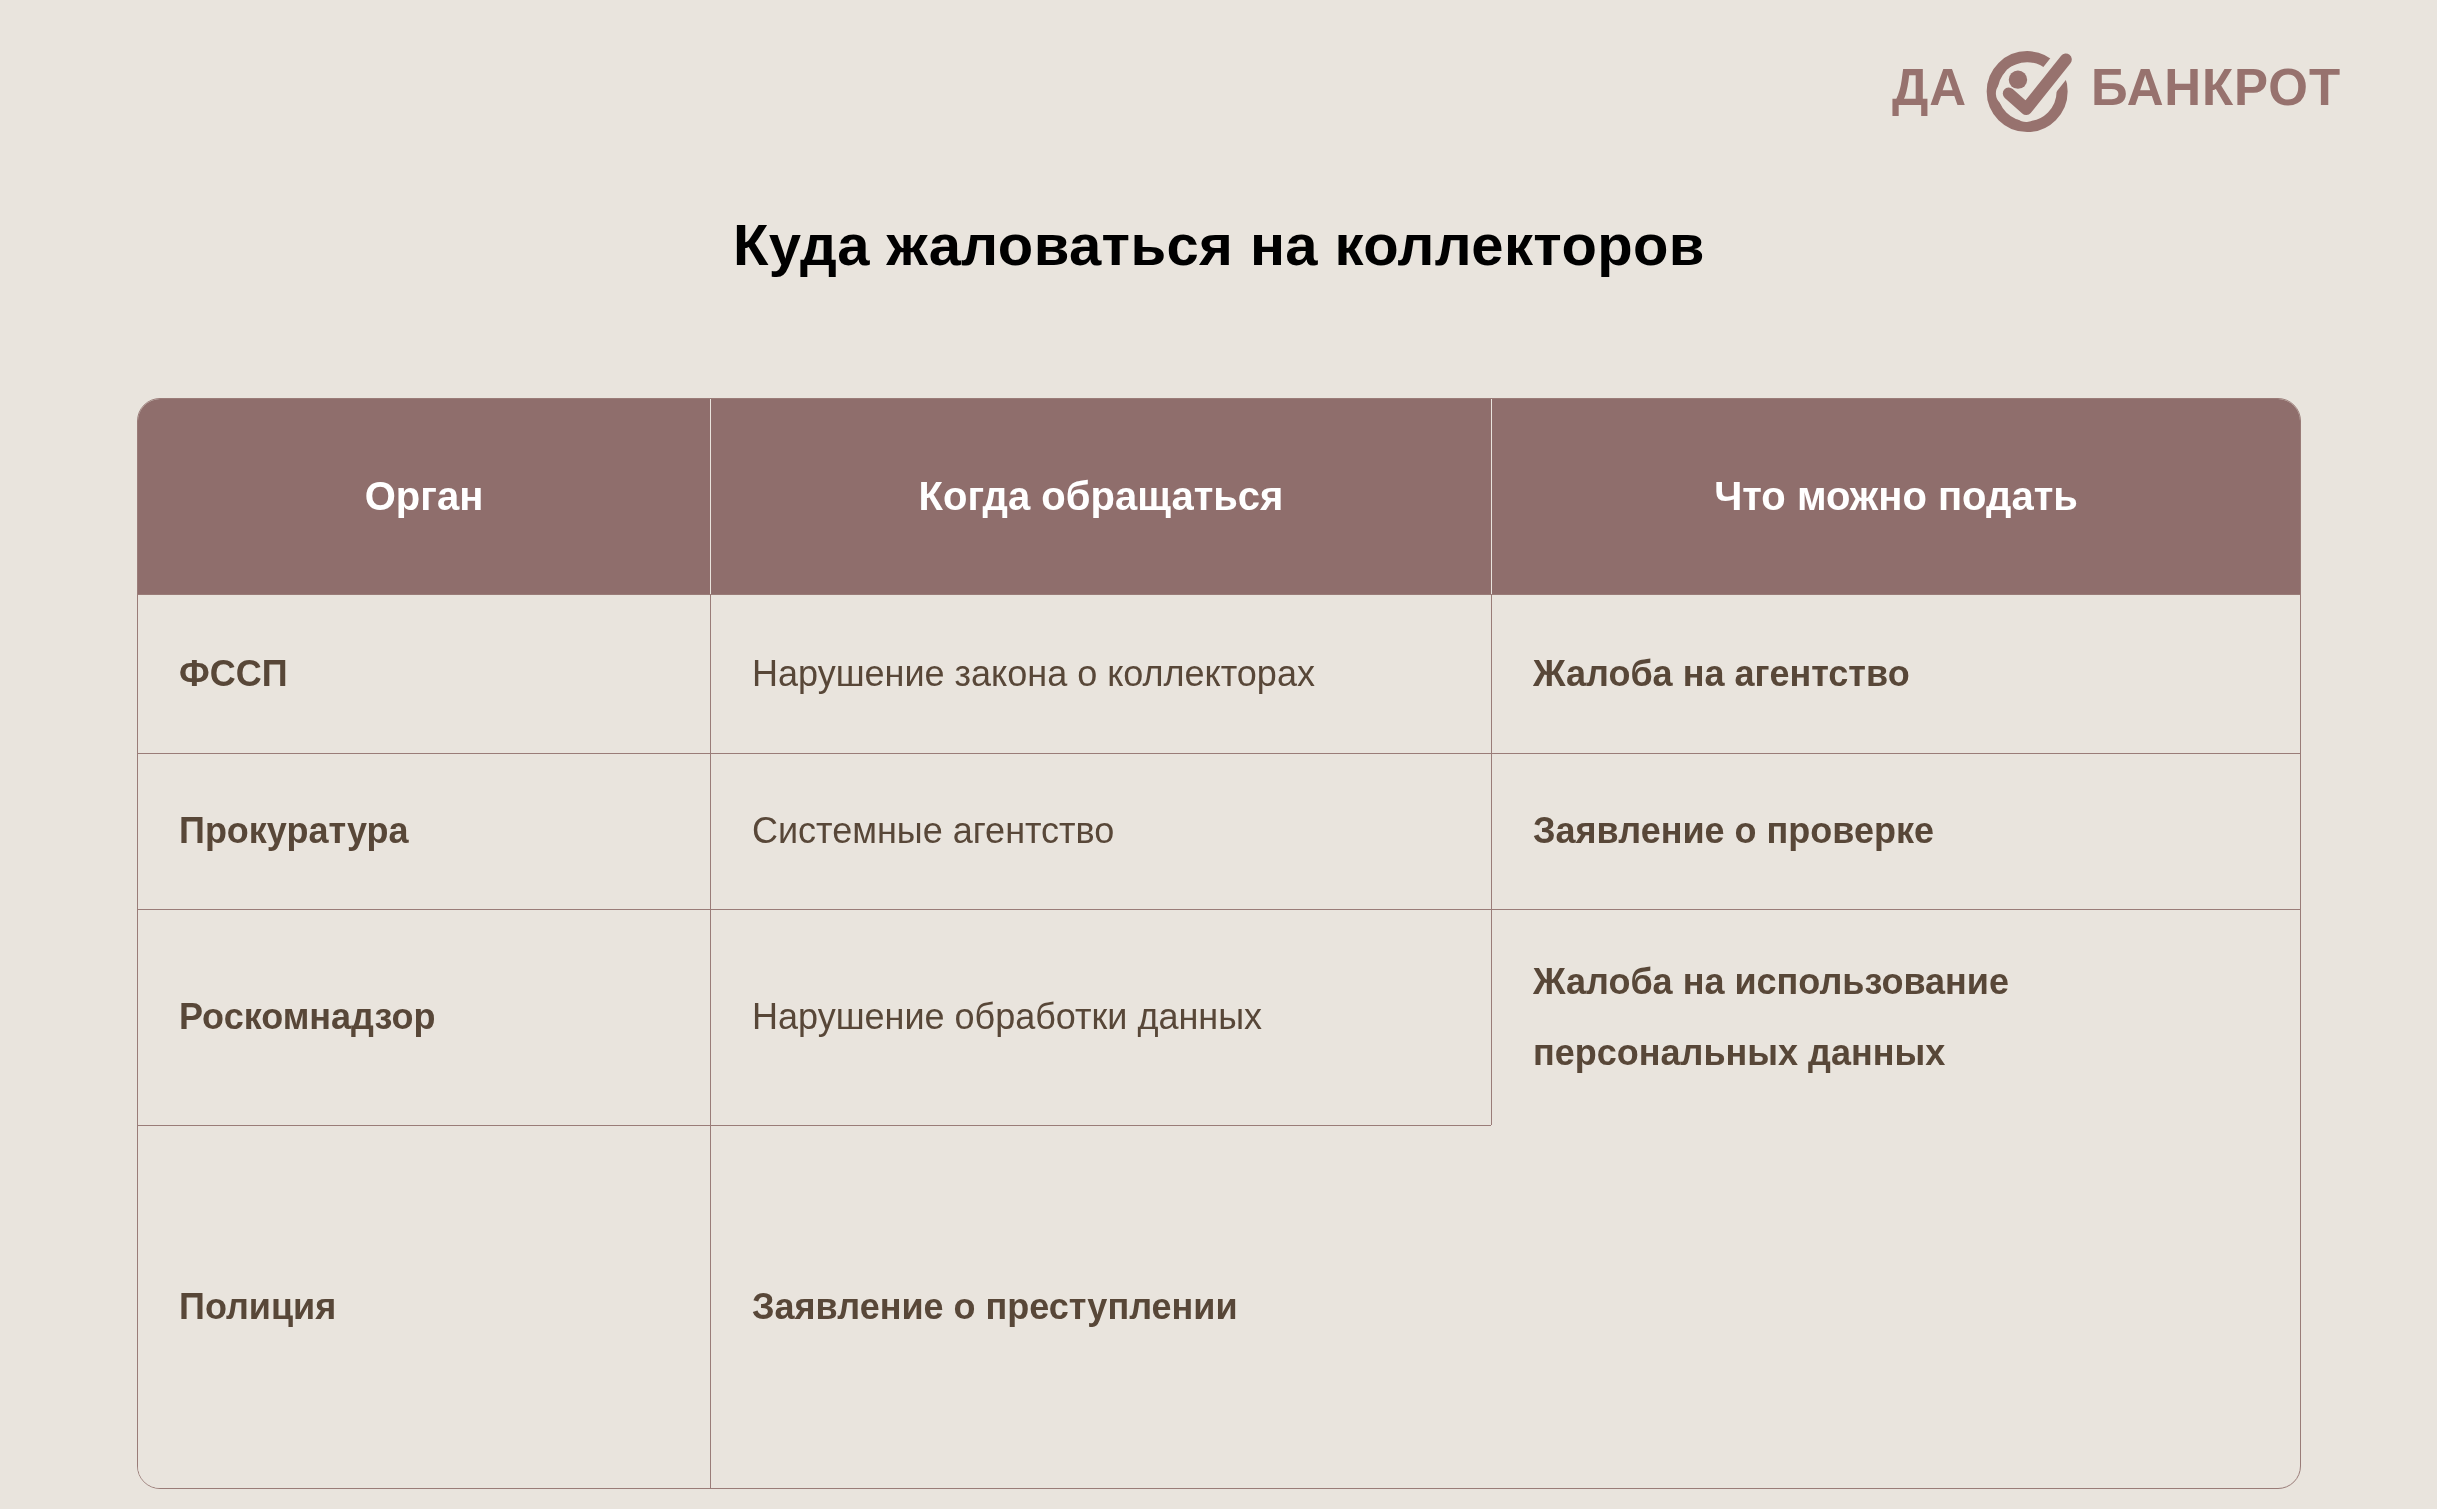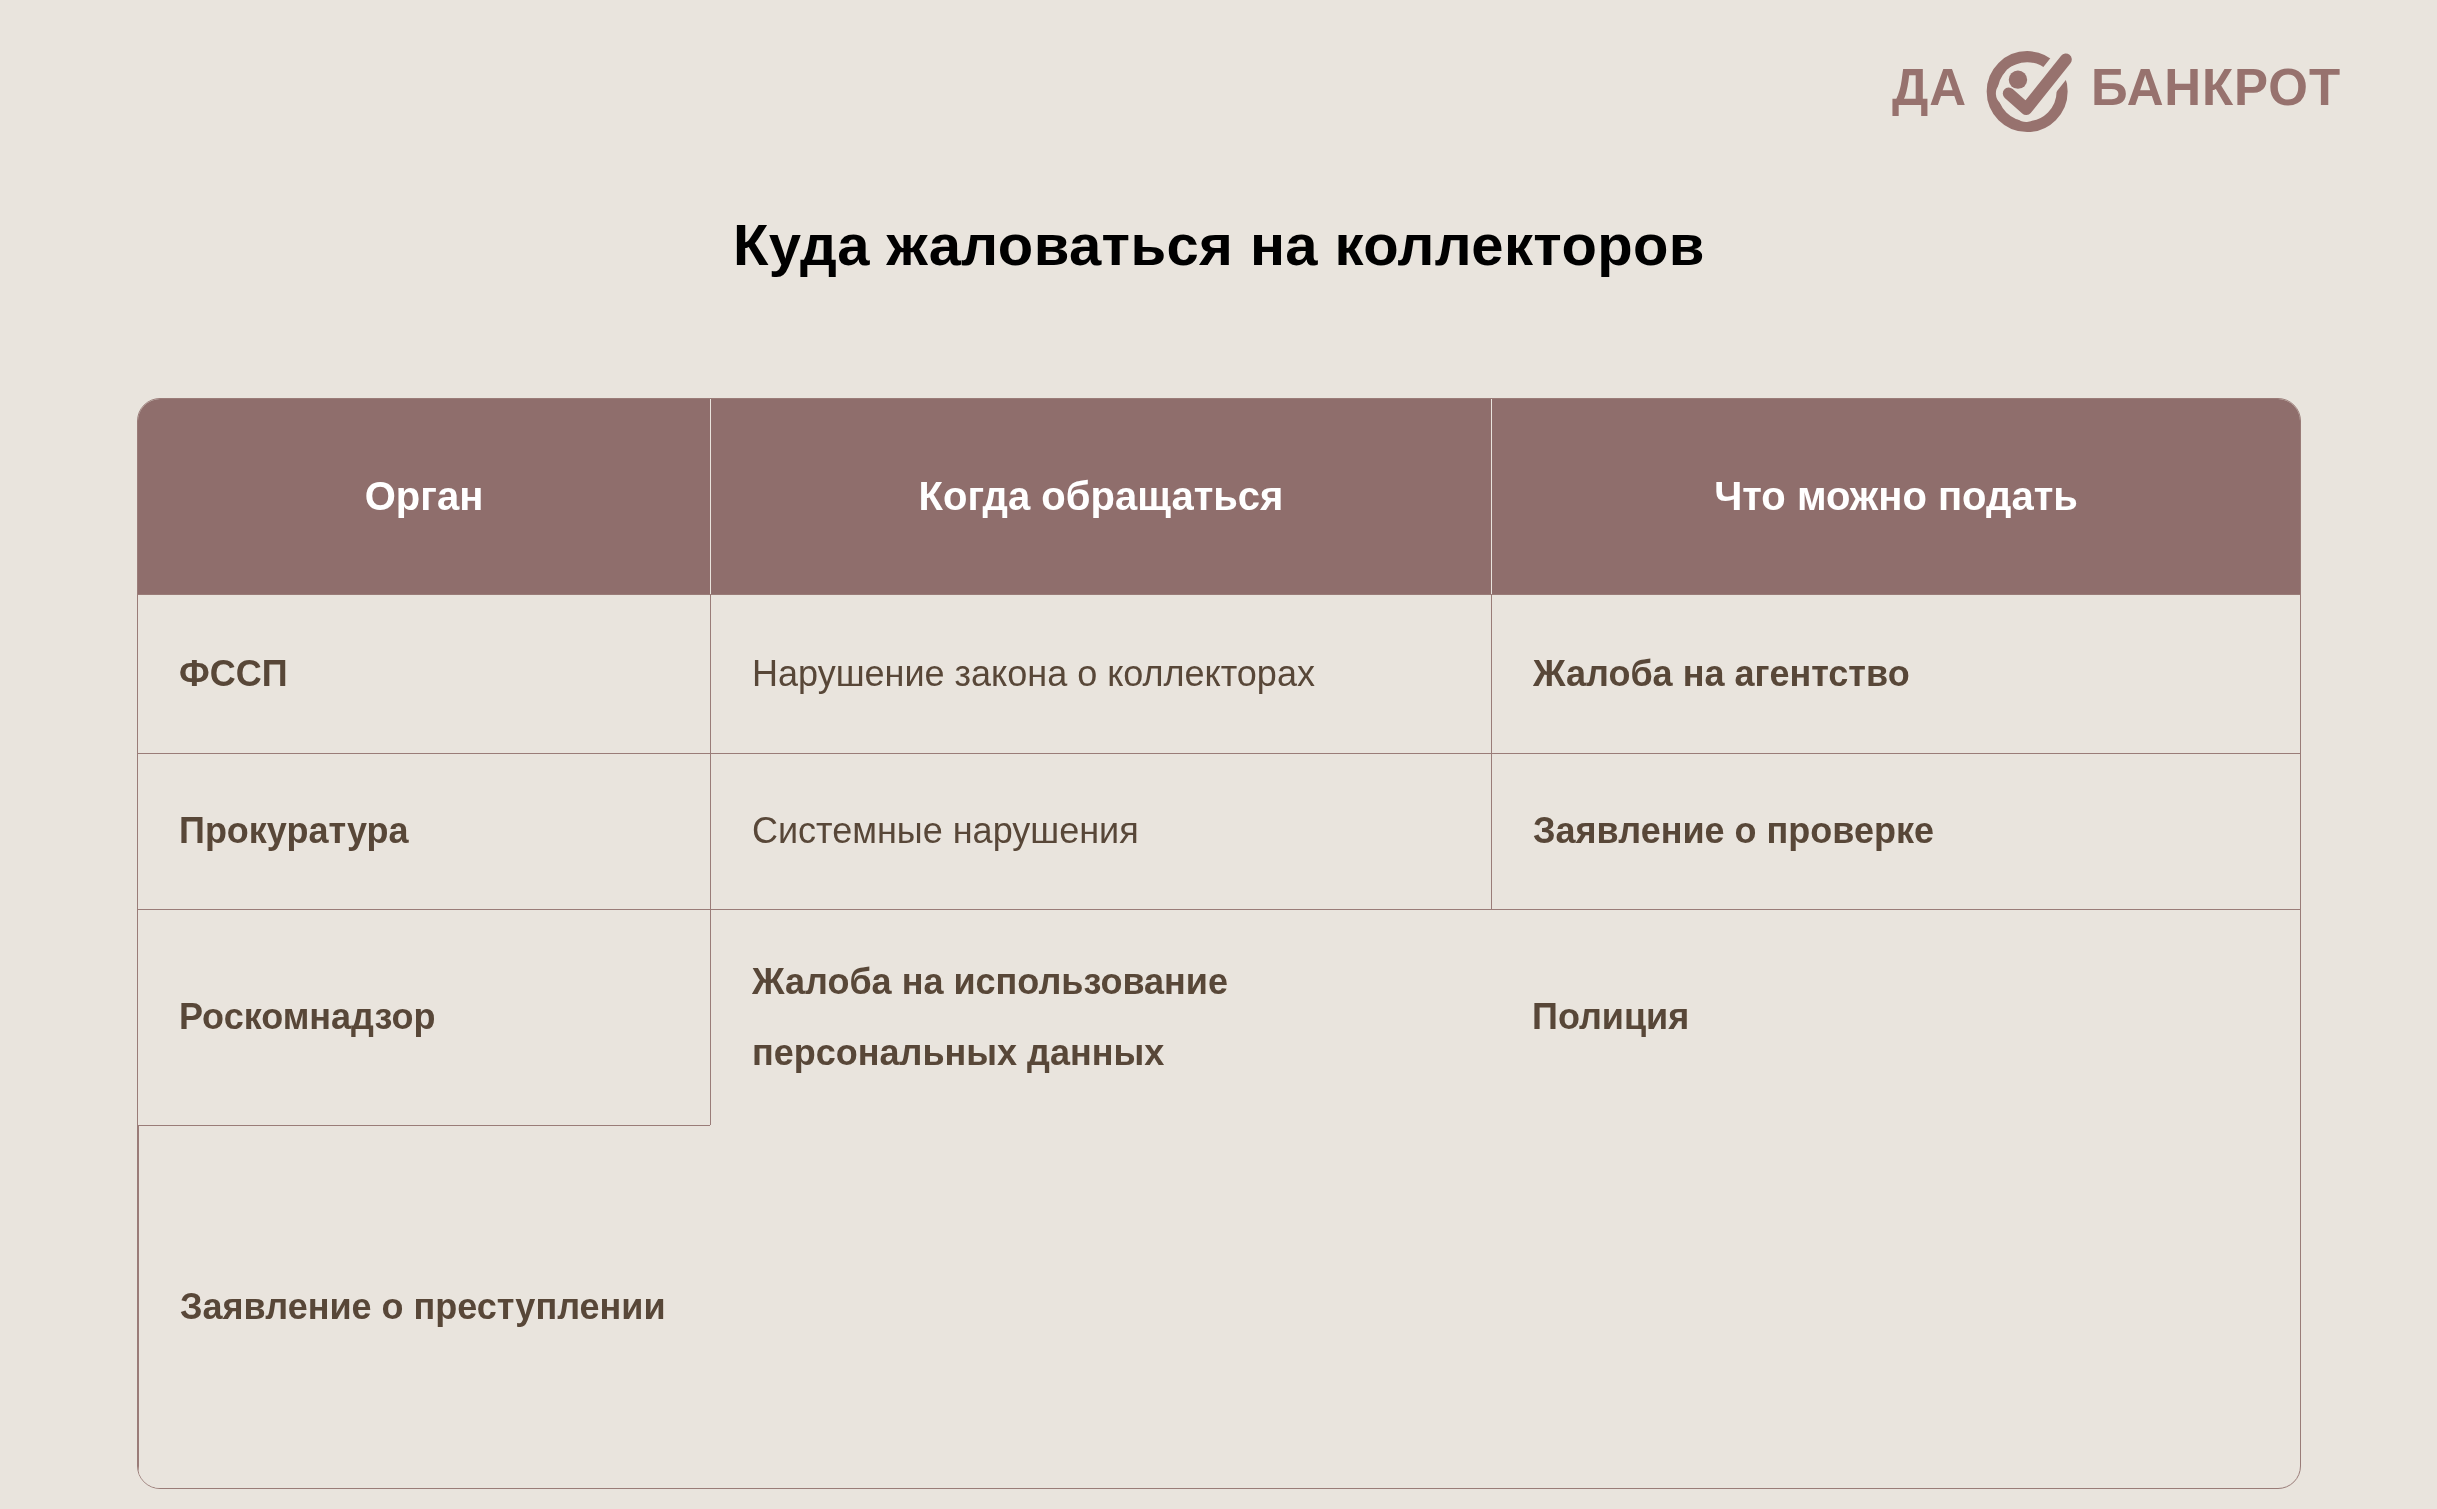--- a/index.html
+++ b/index.html
@@ -105,28 +105,31 @@
         <span class="cell-text">Нарушение закона о коллекторах</span>
       </div>
     <div class="bcell c3">
         <span class="cell-text">Жалоба на агентство</span>
       </div>
 
     <div class="bcell c1">
         <span class="cell-text">Прокуратура</span>
       </div>
     <div class="bcell c2">
-        <span class="cell-text">Системные нарушения</span>
+        <span class="cell-text">Системные агентство</span>
       </div>
     <div class="bcell c3">
         <span class="cell-text">Заявление о проверке</span>
       </div>
 
     <div class="bcell c1">
         <span class="cell-text">Роскомнадзор</span>
+      </div>
+    <div class="bcell c2">
+        <span class="cell-text">Нарушение обработки данных</span>
       </div>
     <div class="bcell c3">
         <span class="cell-text">Жалоба на использование персональных данных</span>
       </div>
 
     <div class="bcell c1">
         <span class="cell-text">Полиция</span>
       </div>
     <div class="bcell c3">
         <span class="cell-text">Заявление о преступлении</span>

